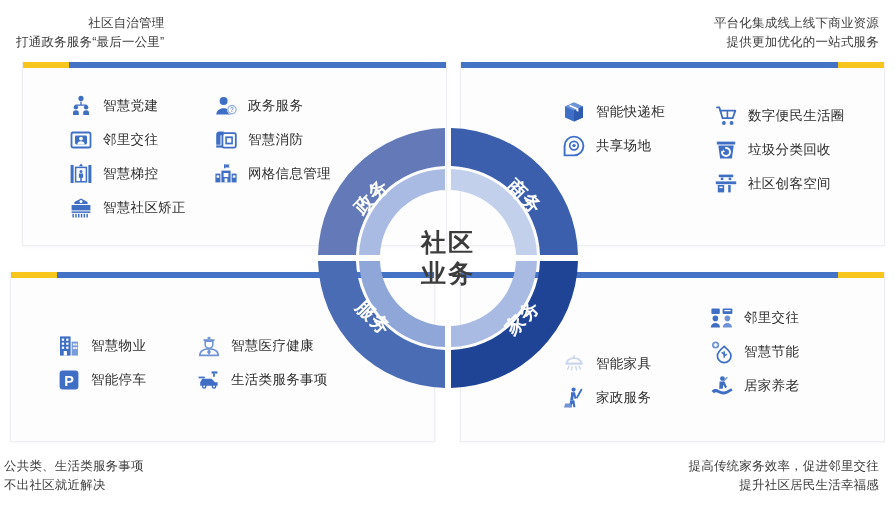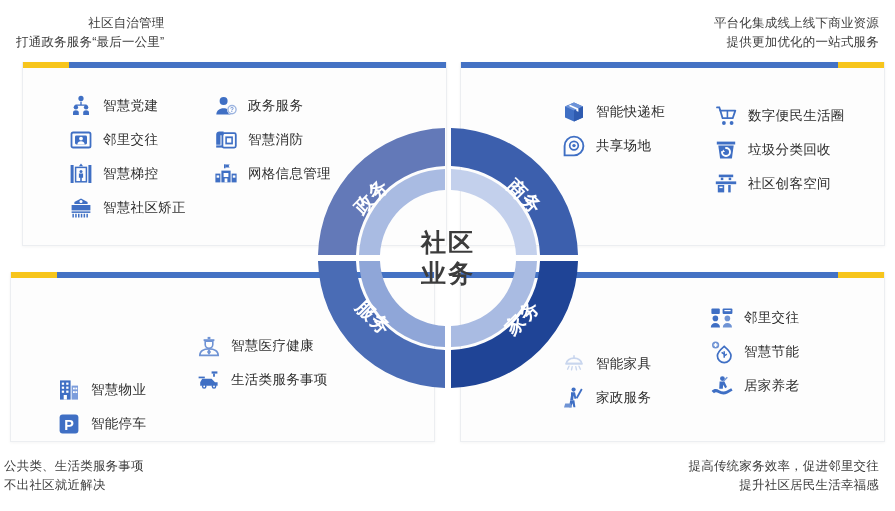--- a/index.html
+++ b/index.html
@@ -284,21 +284,21 @@
       </div>
     </div>
   </div>
 
   <div class="card" id="card-bl">
     <div class="card-top">
       <div class="seg-yellow"></div>
       <div class="seg-blue"></div>
     </div>
     <div class="card-body">
-      <div class="col" style="left:45px; top:52px;margin-top:44px;">
+      <div class="col" style="left:45px; top:52px;">
         <div class="item">
           <span class="ic">
               <svg width="24" height="24" viewBox="0 0 24 24">
                 <rect x="3" y="2.4" width="10.6" height="19.2" fill="#3f6fc4"></rect>
                 <g fill="#ffffff">
                   <rect x="4.8" y="4.6" width="2.3" height="2.2"></rect>
                   <rect x="9.2" y="4.6" width="2.3" height="2.2"></rect>
                   <rect x="4.8" y="8.6" width="2.3" height="2.2"></rect>
                   <rect x="9.2" y="8.6" width="2.3" height="2.2"></rect>
                   <rect x="4.8" y="12.6" width="2.3" height="2.2"></rect>

